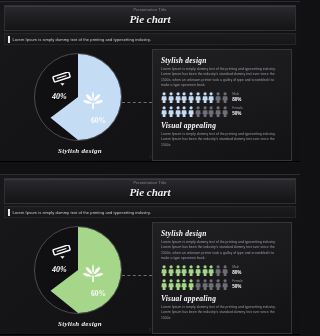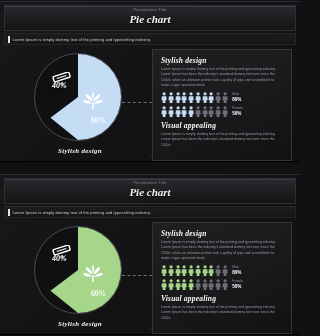--- a/index.html
+++ b/index.html
@@ -61,21 +61,21 @@
     overflow: hidden;
   }
   .slice-major {
     position: absolute; inset: 0;
     background: var(--accent);
     clip-path: polygon(50% 50%, 50% 0%, 100% 0%, 100% 100%, 50% 100%, 18% 74%);
   }
   .leaf { position: absolute; left: 52%; top: 38%; width: 26px; height: 26px; }
   .card-icon { position: absolute; left: 17px; top: 18px; width: 20px; height: 16px; }
   .pct-40 {
-    position: absolute; left: 17px; top: 27px;
+    position: absolute; left: 17px; top: 38px;
     font-size: 8px; font-weight: bold; color: #ffffff;
     font-family: "Liberation Serif", serif; font-style: italic;
     text-shadow: 0 1px 2px #000;
   }
   .pct-60 {
     position: absolute; left: 56px; top: 62px;
     font-size: 7.5px; font-weight: bold; color: #ffffff;
     font-family: "Liberation Serif", serif; 
     opacity: .92;
   }

